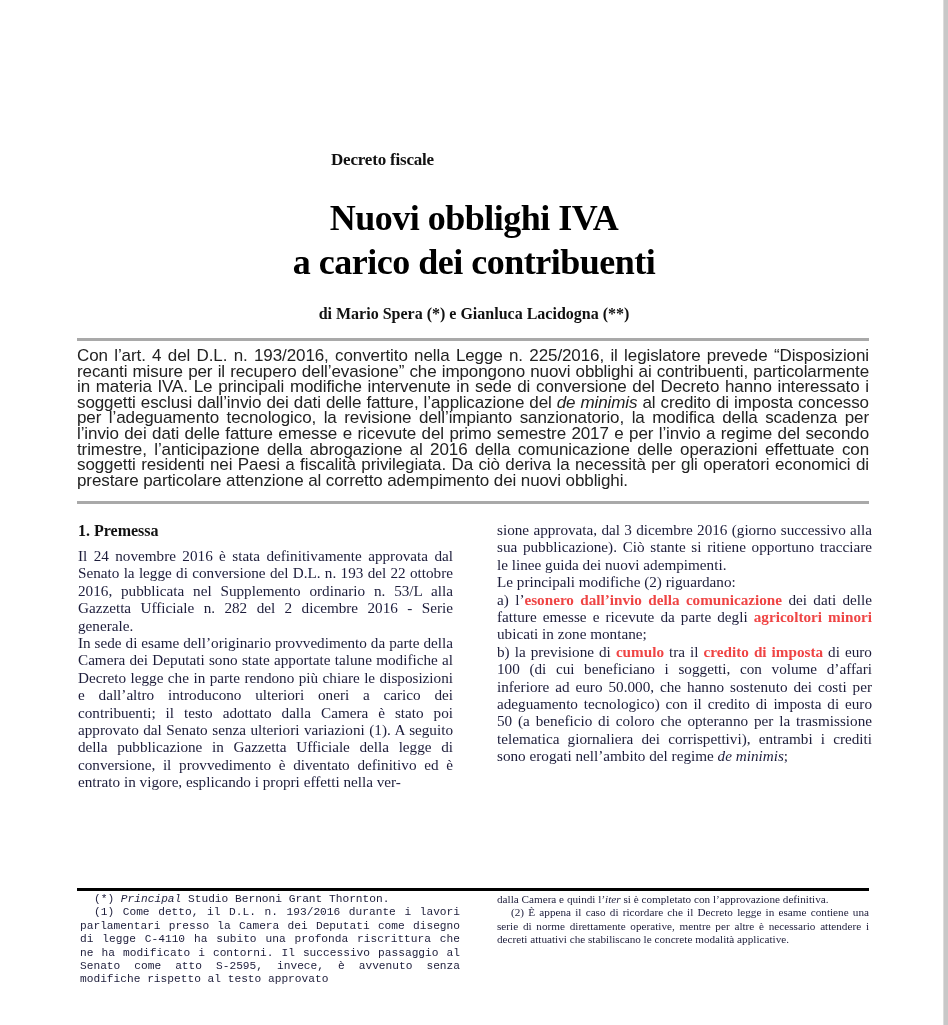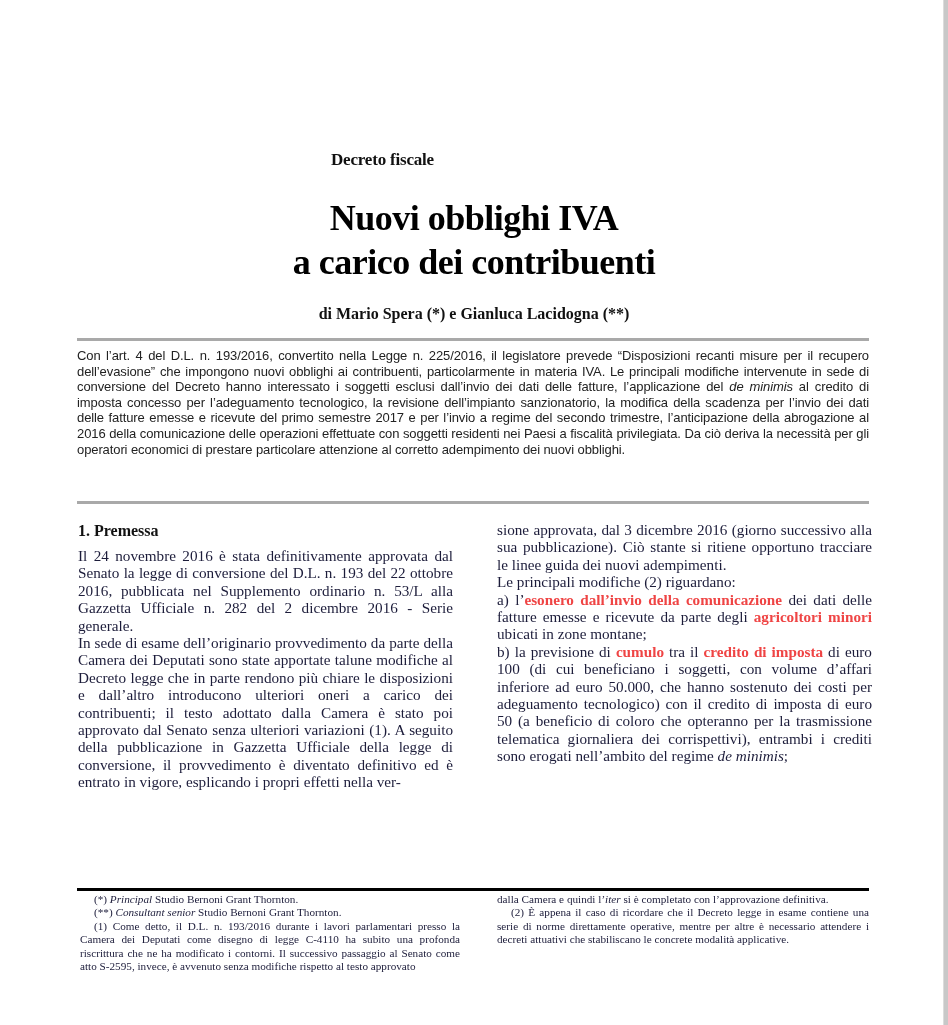--- a/index.html
+++ b/index.html
@@ -25,21 +25,21 @@
   .authors {
     position: absolute; top: 305px; left: 0; width: 948px; text-align: center;
     font-weight: bold; font-size: 16px; color: #111;
   }
   .rule-gray {
     position: absolute; left: 77px; width: 792px; height: 3px; background: #a9a9a9;
   }
   .abstract {
     position: absolute; top: 348px; left: 77px; width: 792px;
     font-family: "Liberation Sans", "DejaVu Sans", sans-serif;
-    font-size: 13px; line-height: 15.6px; color: #222;
+    font-size: 17px; line-height: 15.6px; color: #222;
     text-align: justify; letter-spacing: -0.1px;
   }
   .col {
     position: absolute; width: 375px;
     font-size: 15.2px; line-height: 17.4px; color: #1c1c3a;
     text-align: justify;
   }
   .col p { margin: 0; }
   .col-left { top: 521px; left: 78px; }
   .col-right { top: 521px; left: 497px; }
@@ -50,21 +50,21 @@
   .col b { color: #ef4444; }
   .fn-rule {
     position: absolute; top: 888px; left: 77px; width: 792px; height: 3px; background: #000;
   }
   .fn {
     position: absolute; width: 380px;
     font-size: 11.2px; line-height: 13.4px; color: #1c1c3a; text-align: justify;
   }
   .fn p { margin: 0; }
   .fn .indent { text-indent: 14px; }
-  .fn-left { top: 893px; left: 80px; }
+  .fn-left { top: 893px; left: 80px; font-family: Liberation Mono, monospace; }
   .fn-right { top: 893px; left: 497px; width: 372px; }
 </style>
 </head>
 <body>
 
 <div class="right-edge"></div>
 
 <div class="kicker">Decreto fiscale</div>
 
 <div class="title">
@@ -92,20 +92,19 @@
   <p>sione approvata, dal 3 dicembre 2016 (giorno successivo alla sua pubblicazione). Ciò stante si ritiene opportuno tracciare le linee guida dei nuovi adempimenti.</p>
   <p>Le principali modifiche (2) riguardano:</p>
   <p><span>a) l’</span><b>esonero dall’invio della comunicazione</b><span> dei dati delle fatture emesse e ricevute da parte degli </span><b>agricoltori minori</b><span> ubicati in zone montane;</span></p>
   <p><span>b) la previsione di </span><b>cumulo</b><span> tra il </span><b>credito di imposta</b><span> di euro 100 (di cui beneficiano i soggetti, con volume d’affari inferiore ad euro 50.000, che hanno sostenuto dei costi per adeguamento tecnologico) con il credito di imposta di euro 50 (a beneficio di coloro che opteranno per la trasmissione telematica giornaliera dei corrispettivi), entrambi i crediti sono erogati nell’ambito del regime </span><i>de minimis</i><span>;</span></p>
 </div>
 
 <div class="fn-rule"></div>
 
 <div class="fn fn-left">
   <p class="indent"><span>(*) </span><i>Principal</i><span> Studio Bernoni Grant Thornton.</span></p>
-  <p class="indent"><span>(**) </span><i>Consultant senior</i><span> Studio Bernoni Grant Thornton.</span></p>
   <p class="indent">(1) Come detto, il D.L. n. 193/2016 durante i lavori parlamentari presso la Camera dei Deputati come disegno di legge C-4110 ha subito una profonda riscrittura che ne ha modificato i contorni. Il successivo passaggio al Senato come atto S-2595, invece, è avvenuto senza modifiche rispetto al testo approvato</p>
 </div>
 
 <div class="fn fn-right">
   <p><span>dalla Camera e quindi l’</span><i>iter</i><span> si è completato con l’approvazione definitiva.</span></p>
   <p class="indent">(2) È appena il caso di ricordare che il Decreto legge in esame contiene una serie di norme direttamente operative, mentre per altre è necessario attendere i decreti attuativi che stabiliscano le concrete modalità applicative.</p>
 </div>
 
 </body></html>

